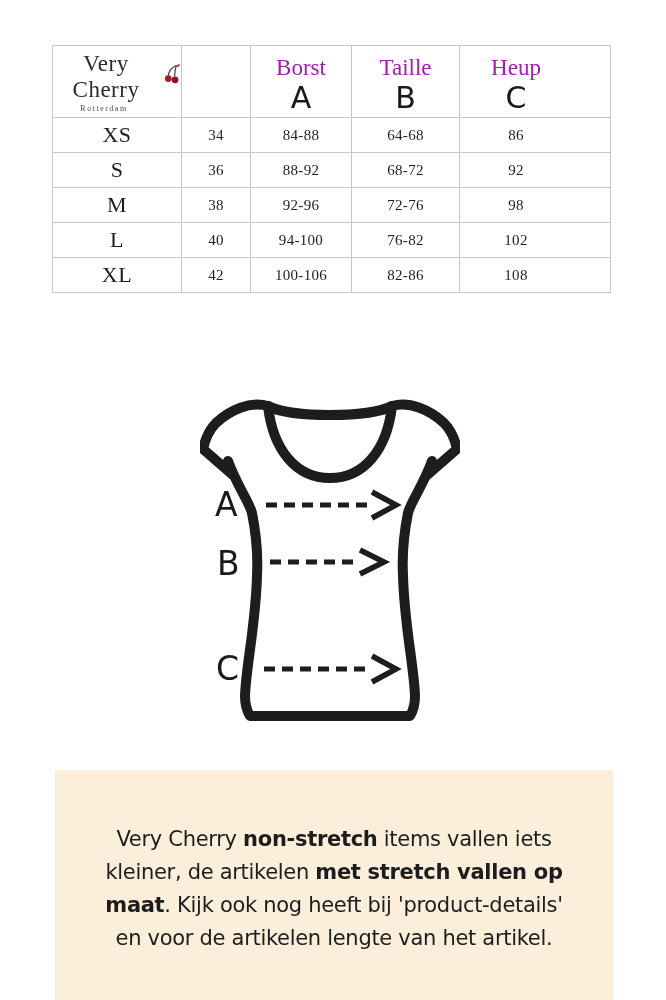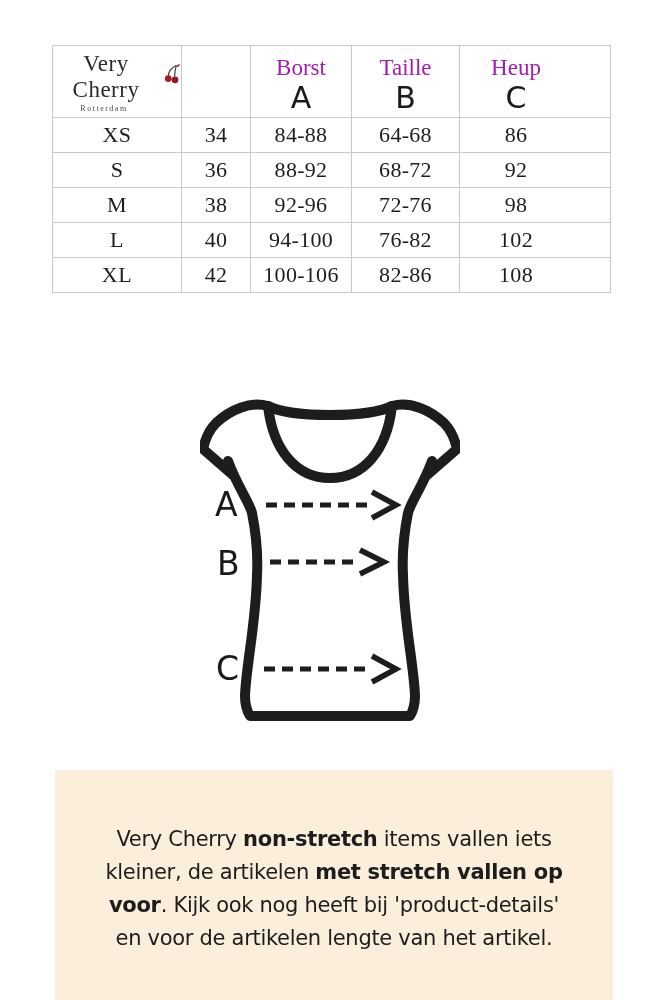--- a/index.html
+++ b/index.html
@@ -9,21 +9,21 @@
   
   .size-table{position:absolute;left:52px;top:45px;width:558px;
               border-collapse:collapse;table-layout:fixed;}
   .size-table td,.size-table th{border:1px solid #c9c9c9;padding:0;text-align:center;
               vertical-align:middle;font-weight:normal;}
   .size-table thead th{height:71px;}
   .size-table tbody td{height:34px;margin-left:46px;}
   .col-label{font-size:23px;color:#a21caf;margin-top:6px;line-height:26px;}
   .col-letter{font-family:"DejaVu Sans", sans-serif;font-size:30px;line-height:34px;color:#1a1a1a;}
   .cell-size{font-size:22px;letter-spacing:.5px;}
-  .cell-num{font-size:22px;letter-spacing:.3px;}
+  .cell-num{font-size:15px;letter-spacing:.3px;}
   .heup-pad{padding-right:38px !important;}
 
   
   .logo-cell{vertical-align:middle;}
   .brand-line{display:flex;align-items:center;justify-content:center;gap:5px;}
   .brand-name{font-size:23px;letter-spacing:.5px;color:#2b2b2b;}
   .cherry-svg{width:19px;height:23px;margin-top:-6px;}
   .brand-city{font-size:8px;letter-spacing:1.5px;color:#4a4a4a;margin-top:1px;margin-right:26px;}
 
   
@@ -152,15 +152,15 @@
 
     <text class="diagram-letter" x="16" y="282">C</text>
     <line x1="64" y1="271" x2="172" y2="271" stroke="#1d1d1d" stroke-width="5" stroke-dasharray="11 7"></line>
     <polyline points="172,258 196,271 172,284" fill="none" stroke="#1d1d1d" stroke-width="5.5"></polyline>
   </svg>
 </div>
 
 <div class="note-box">
   <div class="note-line"><span>Very Cherry </span><b>non-stretch</b><span> items vallen iets</span></div>
   <div class="note-line"><span>kleiner, de artikelen </span><b>met stretch vallen op</b><span></span></div>
-  <div class="note-line"><span></span><b>voor</b><span>. Kijk ook nog heeft bij 'product-details'</span></div>
+  <div class="note-line"><span></span><b>maat</b><span>. Kijk ook nog heeft bij 'product-details'</span></div>
   <div class="note-line"><span>en voor de artikelen lengte van het artikel.</span><b></b><span></span></div>
 </div>
 
 </body></html>

